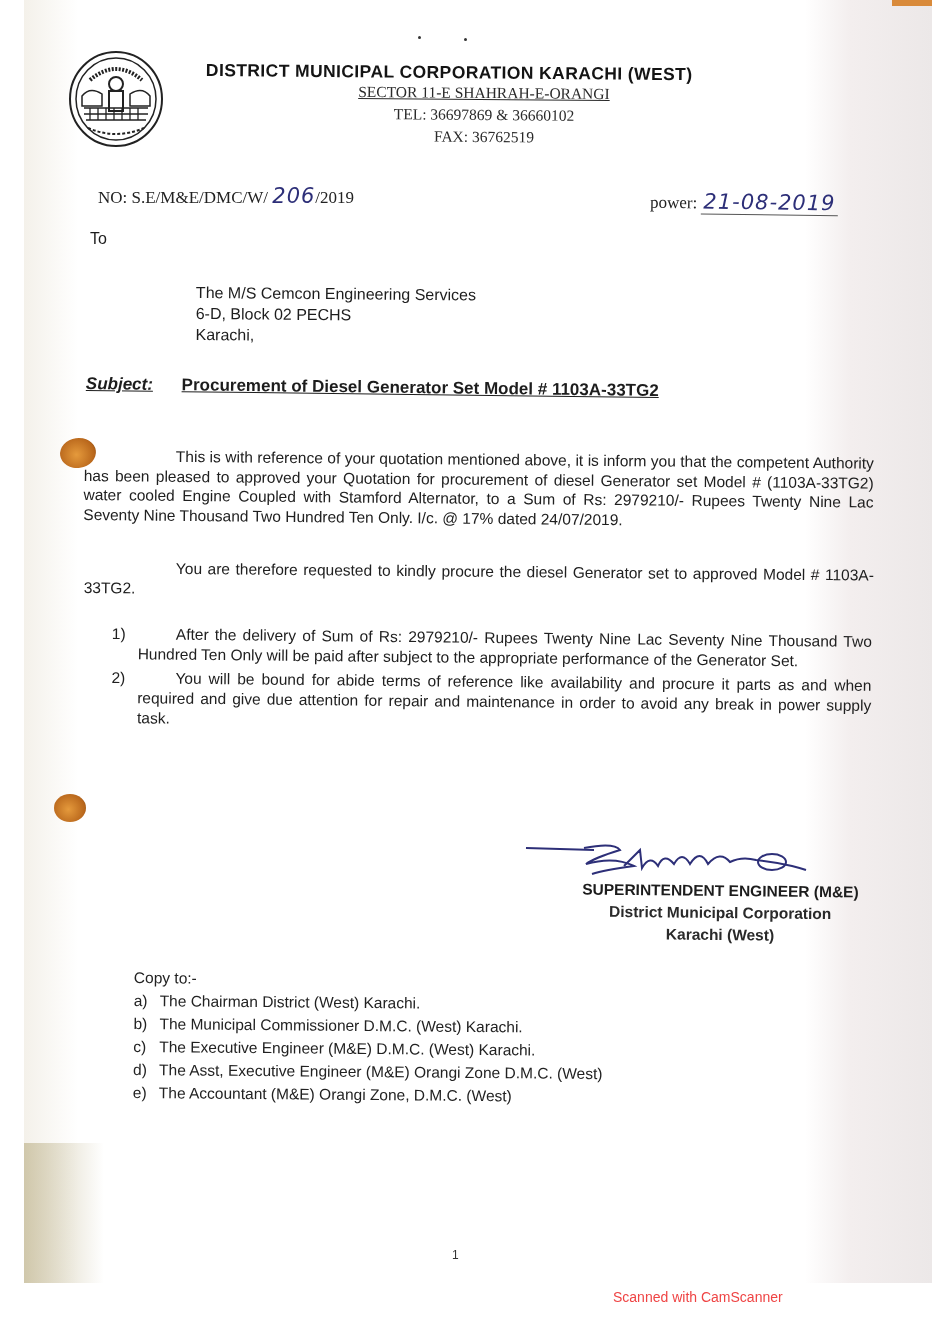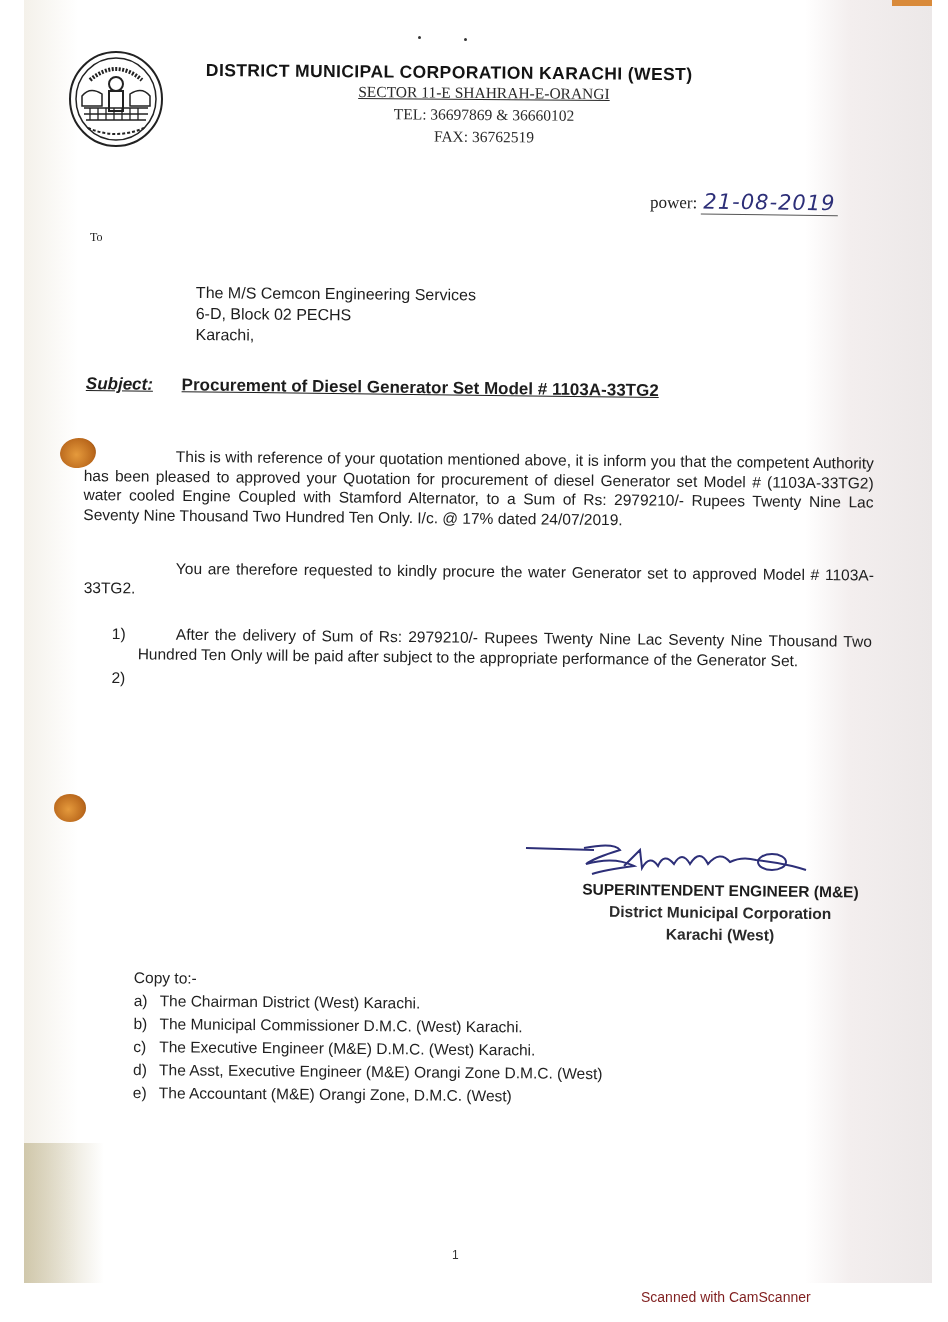--- a/index.html
+++ b/index.html
@@ -28,21 +28,21 @@
   .org-title { left: 182px; top: 60px; font-size: 17.5px; font-weight: bold; letter-spacing: 0.4px; color: #141414; transform: rotate(0.5deg); transform-origin: left top; white-space: nowrap; }
   .hdr-line { font-family: "Liberation Serif", serif; font-size: 15.5px; color: #2a2a2a; white-space: nowrap; text-align: center; left: 290px; width: 340px; transform: rotate(0.5deg); }
   .hdr-sector { top: 84px; text-decoration: underline; }
   .hdr-tel { top: 106px; }
   .hdr-fax { top: 128px; }
 
   .ref-no { left: 74px; top: 184px; font-family: "Liberation Serif", serif; font-size: 17px; white-space: nowrap; color: #222; }
   .hand { font-family: "DejaVu Sans", sans-serif; font-style: italic; color: #2d2f78; font-size: 21px; letter-spacing: 1px; }
   .dated { left: 626px; top: 190px; font-family: "Liberation Serif", serif; font-size: 17px; white-space: nowrap; color: #222; transform: rotate(0.8deg); }
   .dated .hand { border-bottom: 1px solid #555; padding: 0 2px; }
-  .to { left: 66px; top: 230px; font-size: 12px; font-family: Liberation Serif, serif; }
+  .to { left: 66px; top: 230px; font-size: 16px; }
 
   .addr { left: 172px; top: 282px; font-size: 16px; line-height: 21px; transform: rotate(0.5deg); transform-origin: left top; white-space: nowrap; }
 
   .subject { left: 62px; top: 374px; font-size: 17px; font-weight: bold; white-space: nowrap; transform: rotate(0.7deg); transform-origin: left top; }
   .subject .lbl { text-decoration: underline; margin-right: 24px; font-style: italic; }
   .subject .txt { text-decoration: underline; }
 
   .para { left: 60px; width: 790px; font-size: 15.5px; line-height: 19.5px; text-align: justify; transform: rotate(0.55deg); transform-origin: left top; color: #202020; }
   .para .indent { display: inline-block; width: 92px; }
   .para1 { top: 446px; }
@@ -61,21 +61,21 @@
 
   .copy { left: 110px; top: 966px; font-size: 15.5px; line-height: 23px; transform: rotate(0.5deg); transform-origin: left top; white-space: nowrap; color: #222; }
   .copy .row { display: flex; }
   .copy .k { width: 26px; }
 
   .punch { width: 36px; height: 30px; border-radius: 50% 50% 50% 50%; background: radial-gradient(circle at 45% 55%, #e59a3c, #b8661b 70%, #5a3414 100%); }
   .punch1 { left: 36px; top: 438px; transform: rotate(-8deg); }
   .punch2 { left: 30px; top: 794px; width: 32px; height: 28px; }
 
   .pagemark { left: 428px; top: 1248px; font-size: 12px; color: #333; }
-  .footer { left: 613px; top: 1289px; font-size: 14px; color: #7f1d1d; white-space: nowrap; margin-left: 28px; }
+  .footer { left: 613px; top: 1289px; font-size: 14px; color: #ef4444; white-space: nowrap; }
   .dot { position: absolute; width: 3px; height: 3px; border-radius: 50%; background: #333; }
 </style>
 </head>
 <body>
 
 <div class="page">
   <div class="top-strip"></div>
 
   <svg class="abs logo" viewBox="0 0 96 98">
     <ellipse cx="48" cy="49" rx="46" ry="47" fill="none" stroke="#222" stroke-width="2"></ellipse>
@@ -87,50 +87,54 @@
     <path d="M62 44 Q74 36 82 46 L82 56 L62 56 Z" fill="none" stroke="#222" stroke-width="1.5"></path>
     <path d="M16 58 L80 58 M16 64 L80 64 M18 70 L78 70 M22 58 L22 70 M30 58 L30 70 M38 58 L38 70 M46 58 L46 70 M54 58 L54 70 M62 58 L62 70 M70 58 L70 70" stroke="#222" stroke-width="1.3"></path>
     <path d="M20 78 Q48 90 76 78" fill="none" stroke="#222" stroke-width="2" stroke-dasharray="3 2"></path>
   </svg>
 
   <div class="abs org-title">DISTRICT MUNICIPAL CORPORATION KARACHI (WEST)</div>
   <div class="abs hdr-line hdr-sector">SECTOR 11-E SHAHRAH-E-ORANGI</div>
   <div class="abs hdr-line hdr-tel">TEL: 36697869 &amp; 36660102</div>
   <div class="abs hdr-line hdr-fax">FAX: 36762519</div>
 
+  <div class="abs ref-no">
+    <span>NO: S.E/M&amp;E/DMC/W/</span>
+    <span class="hand">206</span><span>/2019</span>
+  </div>
 
   <div class="abs dated">
     <span>power:</span>
     <span class="hand">21-08-2019</span>
   </div>
 
   <div class="abs to">To</div>
 
   <div class="abs addr">
     <div>The M/S Cemcon Engineering Services</div>
     <div>6-D, Block 02 PECHS</div>
     <div>Karachi,</div>
   </div>
 
   <div class="abs subject">
     <span class="lbl">Subject:</span>
     <span class="txt">Procurement of Diesel Generator Set Model # 1103A-33TG2</span>
   </div>
 
   <p class="abs para para1"><span class="indent"></span><span>This is with reference of your quotation mentioned above, it is inform you that the competent Authority has been pleased to approved your Quotation for procurement of diesel Generator set Model # (1103A-33TG2) water cooled Engine Coupled with Stamford Alternator, to a Sum of Rs: 2979210/- Rupees Twenty Nine Lac Seventy Nine Thousand Two Hundred  Ten Only. I/c. @ 17% dated 24/07/2019.</span></p>
-  <p class="abs para para2"><span class="indent"></span><span>You are therefore requested to kindly procure the water Generator set to approved Model # 1103A-33TG2.</span></p>
+  <p class="abs para para2"><span class="indent"></span><span>You are therefore requested to kindly procure the diesel Generator set to approved Model # 1103A-33TG2.</span></p>
 
   <div class="abs list list1">
     <div class="item">
       <span class="num">1)</span>
       <span class="indent"></span><span>After  the delivery of Sum of Rs: 2979210/- Rupees Twenty Nine Lac Seventy Nine Thousand Two   Hundred   Ten Only will be paid  after subject to  the appropriate performance of the Generator Set.</span>
     </div>
     <div class="item">
       <span class="num">2)</span>
-      <span class="indent"></span>
+      <span class="indent"></span><span>You will be bound for abide terms of reference like availability and procure it parts as and when required and give due attention for repair and maintenance in order to avoid any break in power supply task.</span>
     </div>
   </div>
 
   <svg class="abs signature" viewBox="0 0 300 50">
     <path d="M2 12 L70 14" stroke="#2d2f78" stroke-width="2" fill="none"></path>
     <path d="M60 12 Q90 6 96 14 Q70 22 62 28 Q90 20 110 30 Q80 34 68 38" stroke="#2d2f78" stroke-width="2" fill="none"></path>
     <path d="M100 30 L116 14 L118 32 Q126 18 134 30 Q140 16 150 28 Q158 14 166 28 Q176 12 184 28 Q196 14 206 26 Q218 20 232 24 Q252 26 268 30 Q276 32 282 34" stroke="#2d2f78" stroke-width="2" fill="none"></path>
     <ellipse cx="248" cy="26" rx="14" ry="8" stroke="#2d2f78" stroke-width="2" fill="none"></ellipse>
   </svg>
 

